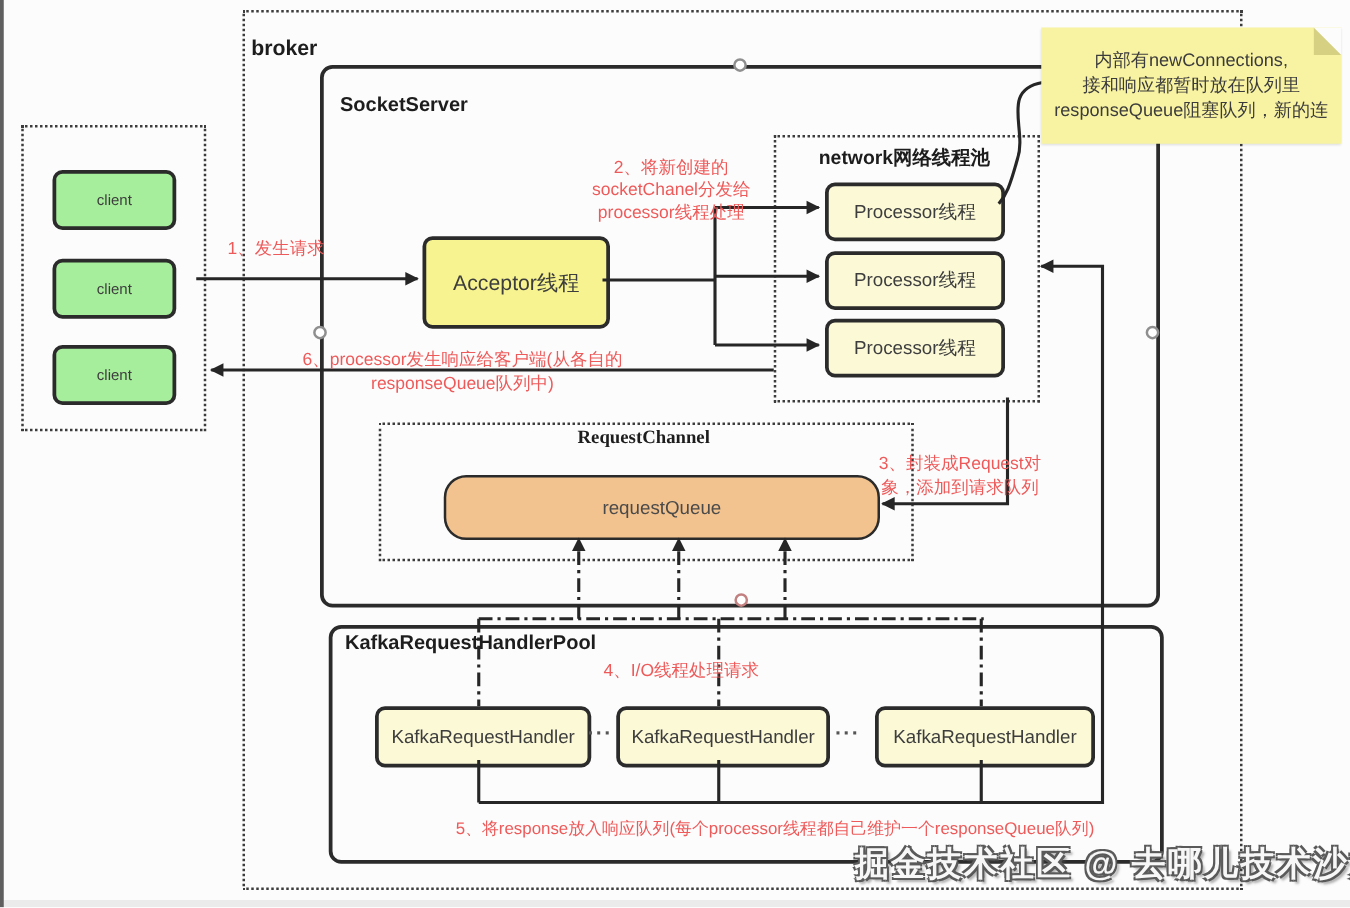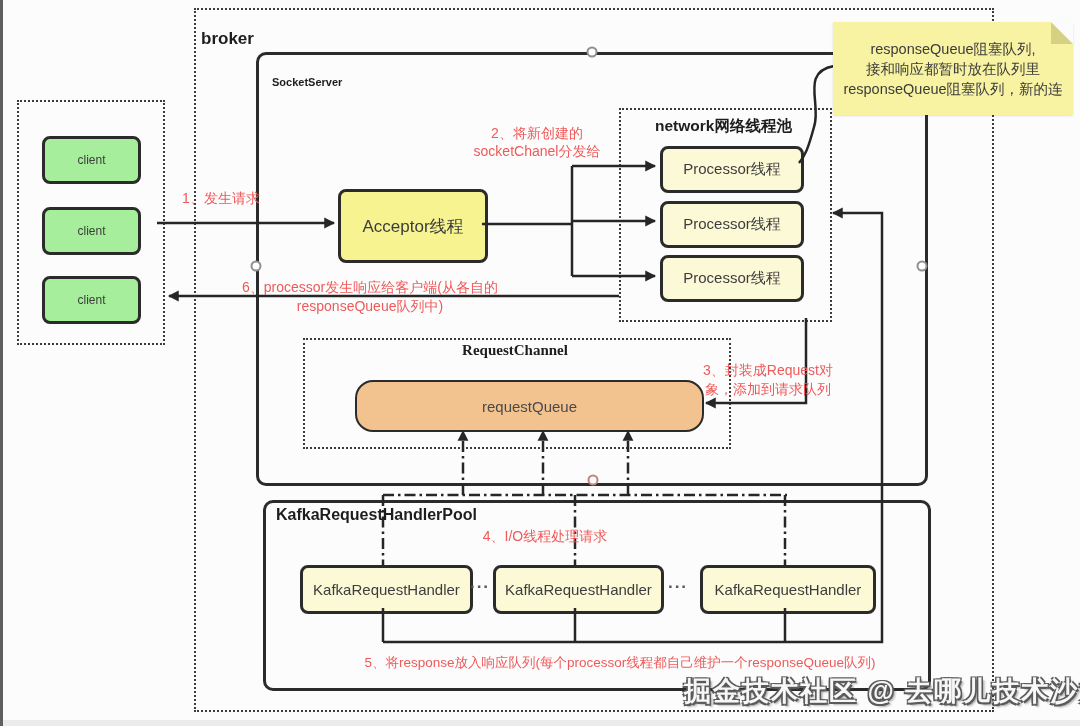--- a/index.html
+++ b/index.html
@@ -70,21 +70,21 @@
     <span>client</span>
   </div>
   <div class="node client-node" style="left:42px;top:207px;width:93px;height:42px;">
     <span>client</span>
   </div>
   <div class="node client-node" style="left:42px;top:276px;width:93px;height:42px;">
     <span>client</span>
   </div>
 
   <div class="solid-box" style="left:256px;top:52px;width:666px;height:428px;"></div>
-  <div class="lbl bold" style="left:272px;top:76px;font-size:11px;text-align:right;">SocketServer</div>
+  <div class="lbl bold" style="left:272px;top:76px;font-size:16px;text-align:right;">SocketServer</div>
 
   <div class="node acceptor-node" style="left:338px;top:189px;width:144px;height:68px;">
     <span>Acceptor线程</span>
   </div>
 
   <div class="dotted-box" style="left:619px;top:108px;width:209px;height:210px;"></div>
   <div class="lbl bold center" style="left:619px;top:116px;width:209px;font-size:15.5px;">network网络线程池</div>
   <div class="node thread-node" style="left:660px;top:146px;width:138px;height:41px;">
     <span>Processor线程</span>
   </div>
@@ -158,34 +158,35 @@
       <circle cx="256" cy="266" r="4.5" stroke="#8f8f8f"></circle>
       <circle cx="922" cy="266" r="4.5" stroke="#8f8f8f"></circle>
       <circle cx="593" cy="480" r="4.5" stroke="#c28080"></circle>
     </g>
   </svg>
 
   <div class="red" style="left:174px;top:189px;width:94px;">1、发生请求</div>
   <div class="red" style="left:444px;top:124px;width:186px;line-height:18px;">
     <div>2、将新创建的</div>
     <div>socketChanel分发给</div>
+    <div>processor线程处理</div>
   </div>
   <div class="red" style="left:686px;top:361px;width:164px;">
     <div>3、封装成Request对</div>
     <div>象，添加到请求队列</div>
   </div>
   <div class="red" style="left:462px;top:527px;width:166px;">4、I/O线程处理请求</div>
   <div class="red" style="left:270px;top:653px;width:700px;font-size:13.5px;">5、将response放入响应队列(每个processor线程都自己维护一个responseQueue队列)</div>
   <div class="red" style="left:220px;top:278px;width:300px;">
     <div>6、processor发生响应给客户端(从各自的</div>
     <div>responseQueue队列中)</div>
   </div>
 
   <div class="note">
-    <div>responseQueue阻塞队列,</div>
+    <div>内部有newConnections,</div>
     <div>接和响应都暂时放在队列里</div>
     <div>responseQueue阻塞队列，新的连</div>
     <div class="note-fold"></div>
   </div>
 
   <div class="watermark">掘金技术社区 @ 去哪儿技术沙龙</div>
 
   <div class="edge-left"></div>
 </div>
 

